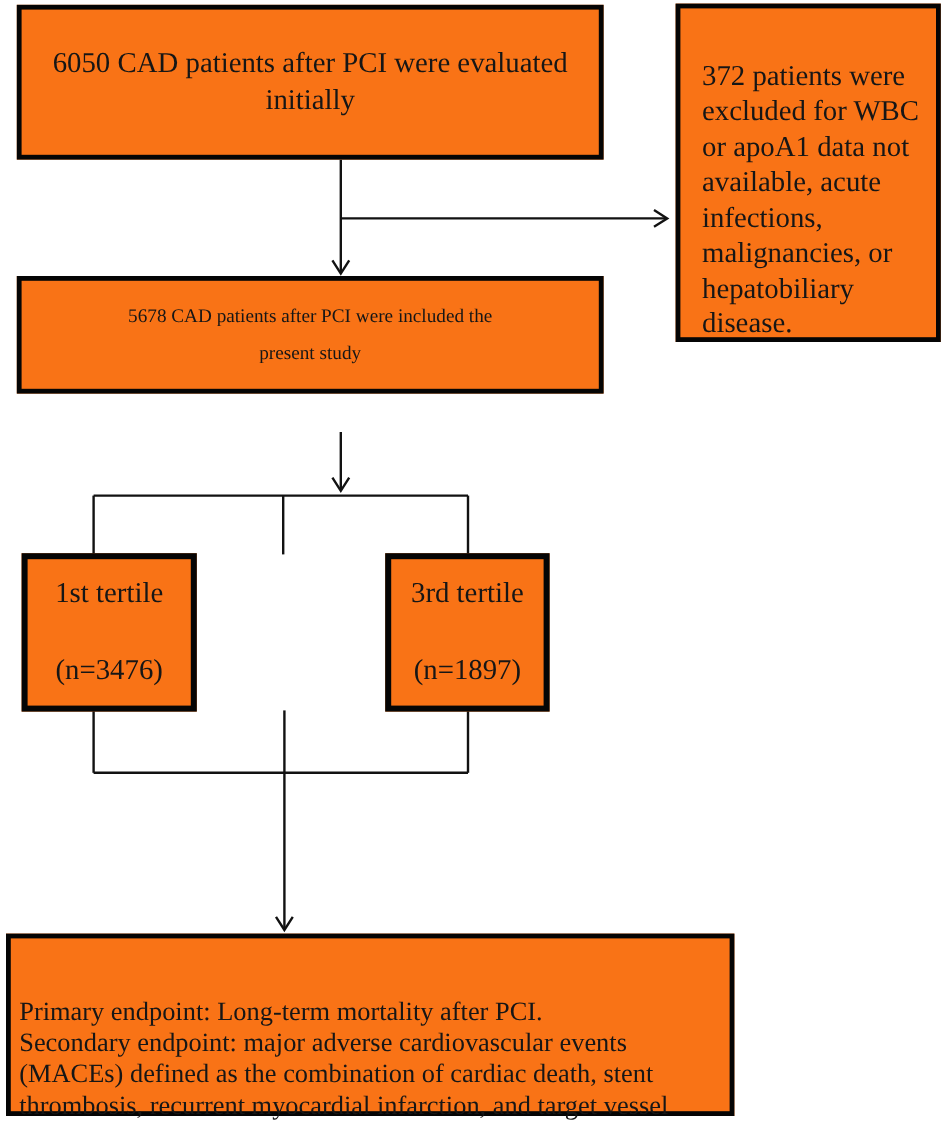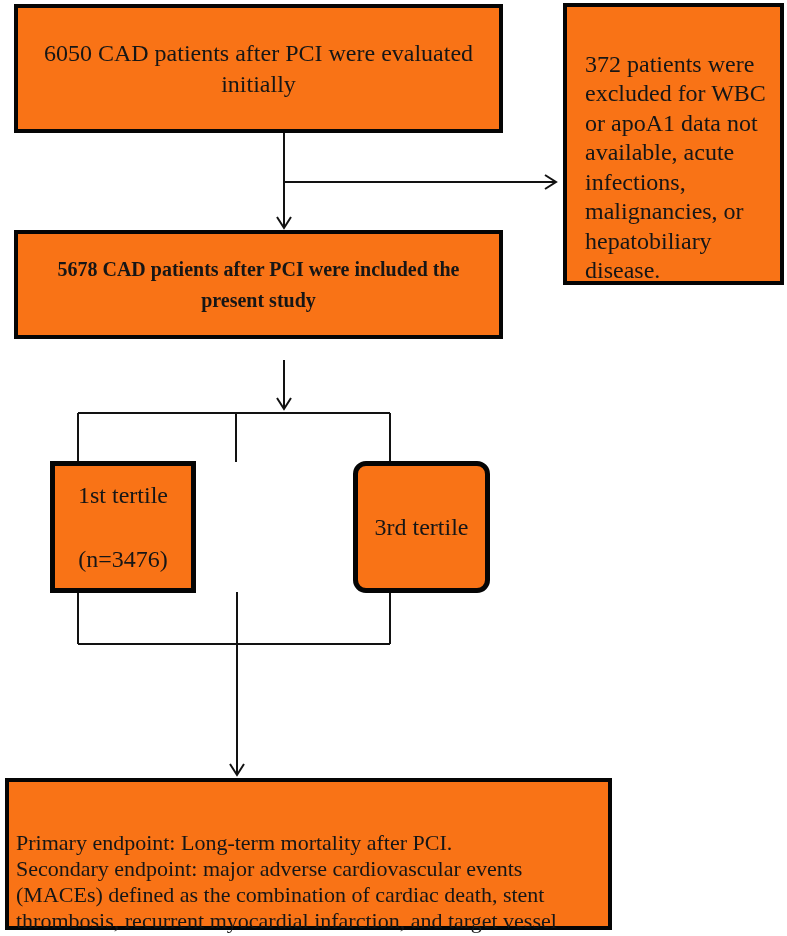--- a/index.html
+++ b/index.html
@@ -44,31 +44,31 @@
   .box-initial {
     left: 14px; top: 4px; width: 489px; height: 129px;
     font-size: 24px; line-height: 31px;
   }
   .box-excluded {
     left: 563px; top: 3px; width: 221px; height: 282px;
     font-size: 24px; line-height: 29.5px;
     padding: 13px 6px 0 18px;
   }
   .box-included {
-    left: 14px; top: 230px; width: 489px; height: 109px;
-    font-size: 20px; line-height: 31px; font-weight: bold;
+    left: 14px; top: 230px; width: 489px; height: 98px;
+    font-size: 16px; line-height: 31px;
   }
   .box-tertile {
     top: 461px; height: 132px;
     border-width: 5px;
-    font-size: 24px; line-height: 32px; margin-left: 32px;
+    font-size: 24px; line-height: 32px;
   }
   .box-tertile-1 { left: 18px;  width: 146px; }
   .box-tertile-2 { left: 172px; width: 131px; }
-  .box-tertile-3 { left: 321px; width: 137px; border-radius: 13px; }
+  .box-tertile-3 { left: 321px; width: 137px; }
   .box-endpoints {
     left: 5px; top: 778px; width: 607px; height: 152px;
     font-size: 22px; line-height: 26px;
     padding: 22px 6px 0 7px;
   }
 </style>
 </head>
 <body>
 
 <div class="canvas">
@@ -134,20 +134,21 @@
     <div>
       <div>1st tertile</div>
       <div>(n=3476)</div>
     </div>
   </div>
 
 
   <div class="fbox center box-tertile box-tertile-3">
     <div>
       <div>3rd tertile</div>
+      <div>(n=1897)</div>
     </div>
   </div>
 
   <div class="fbox box-endpoints">
     <div>Primary endpoint: Long-term mortality after PCI.
 Secondary endpoint: major adverse cardiovascular events
 (MACEs) defined as the combination of cardiac death, stent
 thrombosis, recurrent myocardial infarction, and target vessel
 reconstruction, and MACCEs defined MACEs plus stroke.</div>
   </div>

